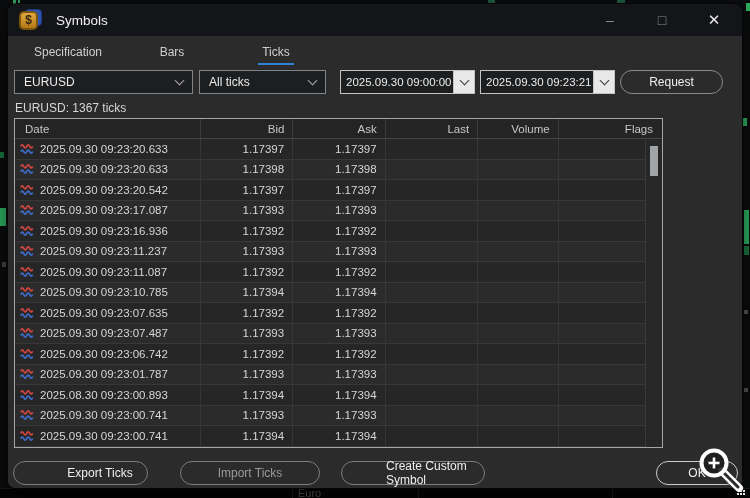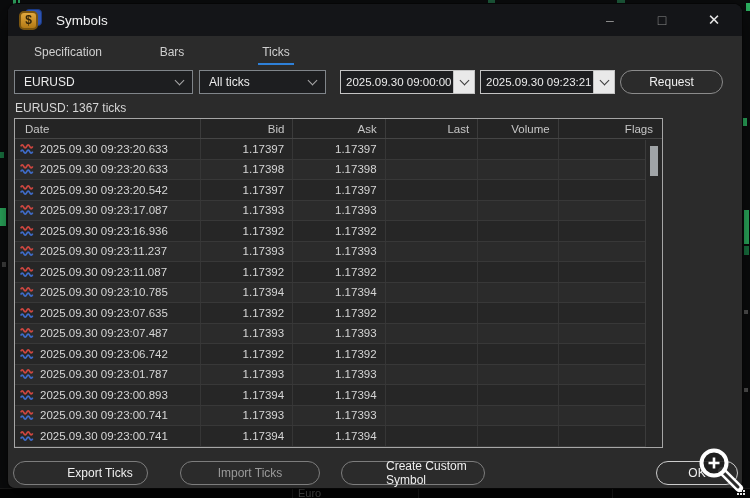--- a/index.html
+++ b/index.html
@@ -336,21 +336,21 @@
     <div class="cell c-vol"></div>
     <div class="cell c-flags">6</div>
   </div>
 
   <div class="trow">
     <div class="cell c-date">
       <svg class="wave-icon" width="14" height="12" viewBox="0 0 14 12">
         <path d="M0.7 3.4 Q2.2 0.5 3.7 3.4 T6.7 3.4 T9.7 3.4 T12.7 3.4" fill="none" stroke="#cf4740" stroke-width="1.7"></path>
         <path d="M0.7 8.6 Q2.2 5.7 3.7 8.6 T6.7 8.6 T9.7 8.6 T12.7 8.6" fill="none" stroke="#3f6cc9" stroke-width="1.7"></path>
       </svg>
-      <span class="txt">2025.09.30 09:23:00.893</span>
+      <span class="txt">2025.08.30 09:23:00.893</span>
     </div>
     <div class="cell num c-bid">1.17394</div>
     <div class="cell num c-ask">1.17394</div>
     <div class="cell num c-last"></div>
     <div class="cell c-vol"></div>
     <div class="cell c-flags">6</div>
   </div>
 
   <div class="trow alt">
     <div class="cell c-date">

